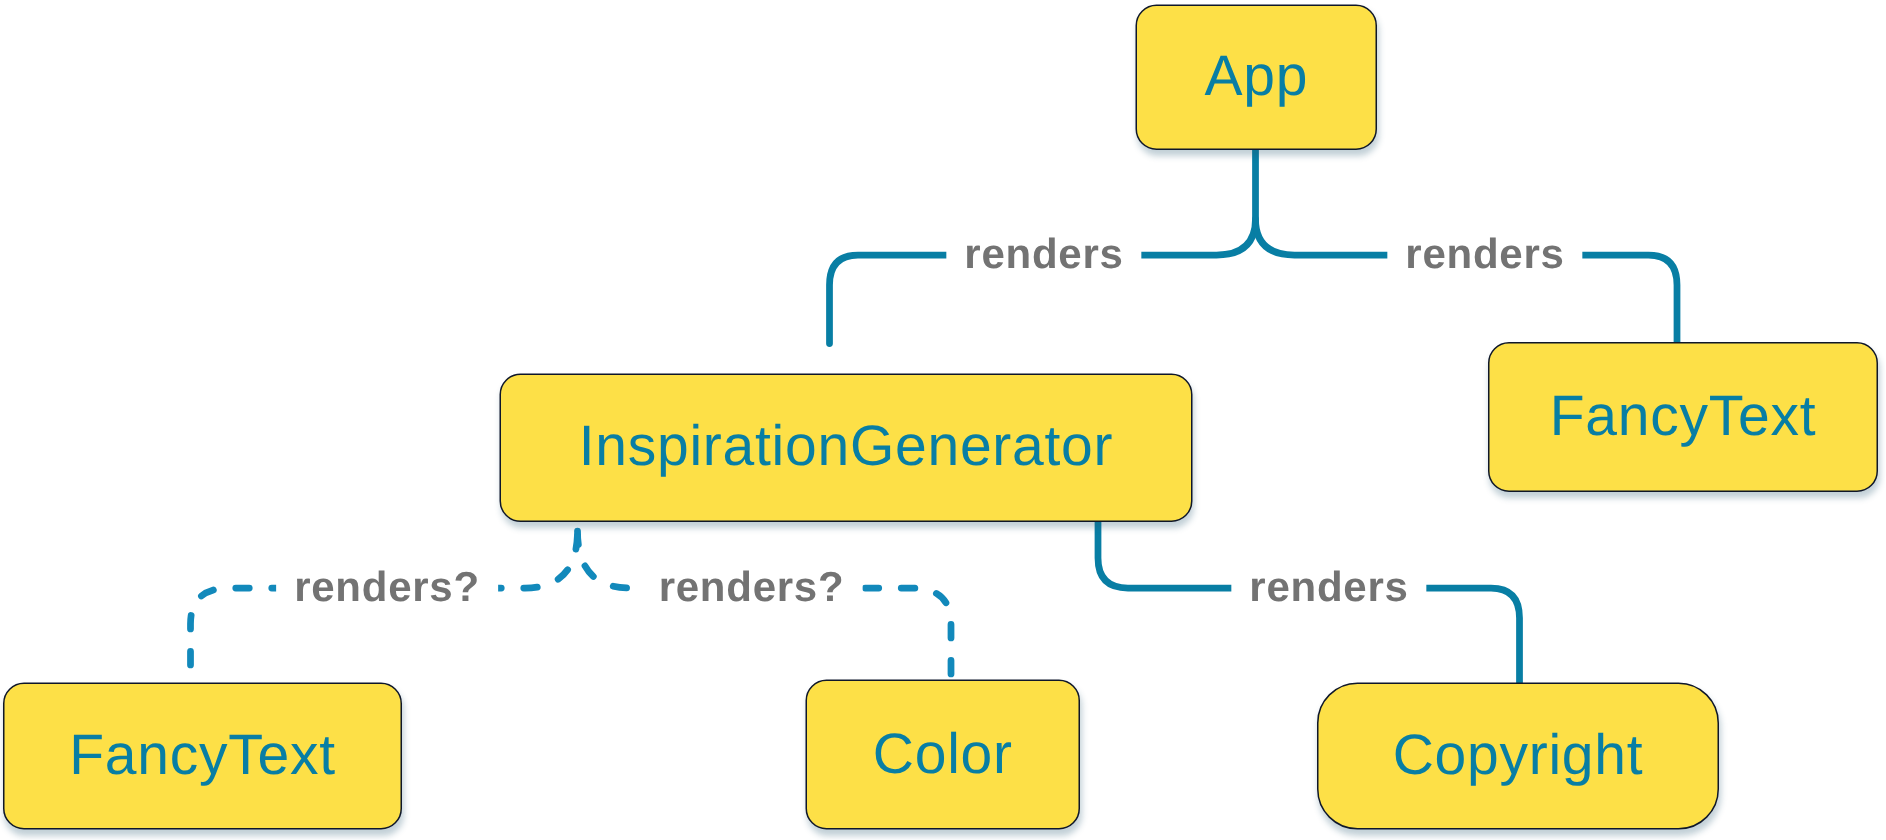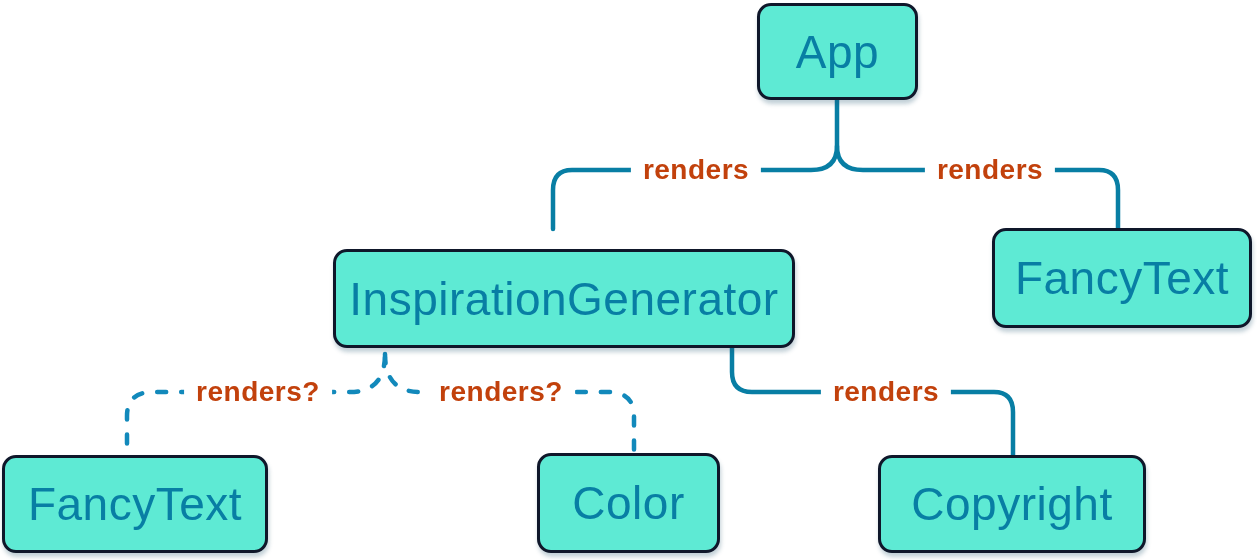--- a/index.html
+++ b/index.html
@@ -27,53 +27,53 @@
     stroke: #087ea4;
     stroke-width: 4.5;
     stroke-linecap: round;
   }
   .edge.dashed {
     stroke: #1289bb;
     stroke-dasharray: 9 15;
   }
   .node {
     position: absolute;
-    background: #5eead4;
-    border: 3px solid #0f172a;
+    background: #fde047;
+    border: 1px solid #0f172a;
     border-radius: 14px;
     box-shadow: 1px 4px 4px rgba(35, 85, 110, 0.28);
     display: flex;
     align-items: center;
     justify-content: center;
     color: #087ea4;
-    font-size: 46px;
+    font-size: 38px;
     font-weight: 500;
     letter-spacing: 0.5px;
     box-sizing: border-box;
     white-space: nowrap;
   }
   .edge-label {
     position: absolute;
     transform: translate(-50%, -50%);
     background: #ffffff;
     padding: 2px 12px;
-    color: #c2410c;
+    color: #737373;
     font-size: 28px;
     font-weight: bold;
     letter-spacing: 0.5px;
     white-space: nowrap;
     line-height: 1.1;
   }
   
   .node-app            { left: 757px; top: 3px;   width: 161px; height: 97px; }
   .node-inspiration    { left: 333px; top: 229px; width: 462px; height: 99px; margin-top: 20px; }
   .node-fancytext-top  { left: 992px; top: 228px; width: 260px; height: 100px; }
   .node-fancytext-bot  { left: 2px;   top: 455px; width: 266px; height: 98px; }
   .node-color          { left: 537px; top: 453px; width: 183px; height: 100px; }
-  .node-copyright      { left: 878px; top: 455px; width: 268px; height: 98px; }
+  .node-copyright      { left: 878px; top: 455px; width: 268px; height: 98px; border-radius: 27px; }
   
   .label-app-ig        { left: 696px; top: 170px; }
   .label-app-ft        { left: 990px; top: 170px; }
   .label-ig-ftb        { left: 258px; top: 392px; }
   .label-ig-color      { left: 501px; top: 392px; }
   .label-ig-copyright  { left: 886px; top: 392px; }
 </style>
 </head>
 <body>
 

